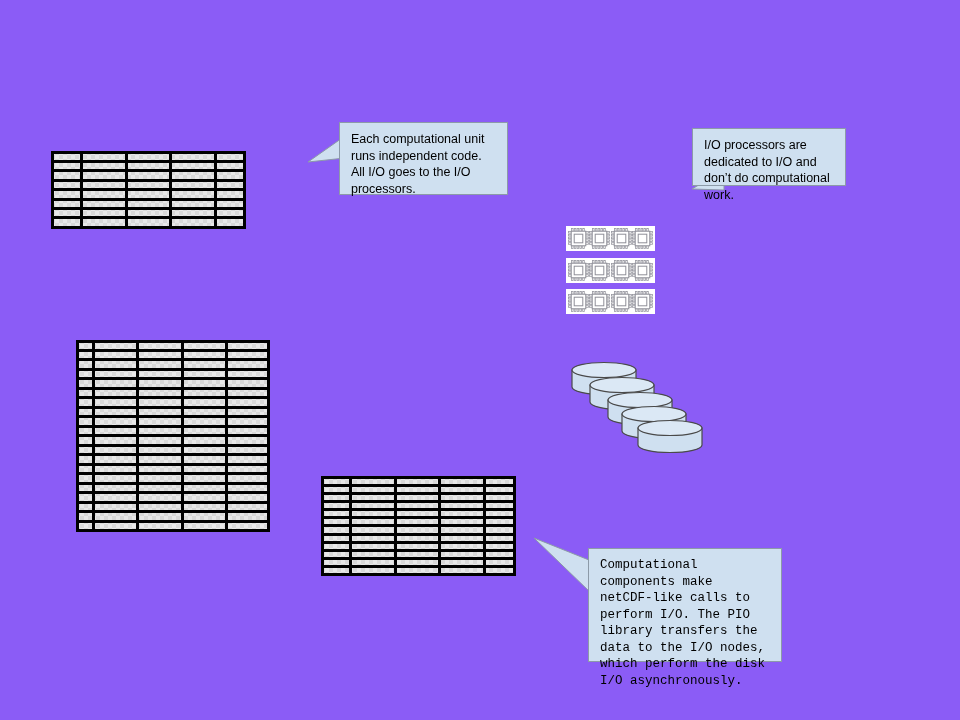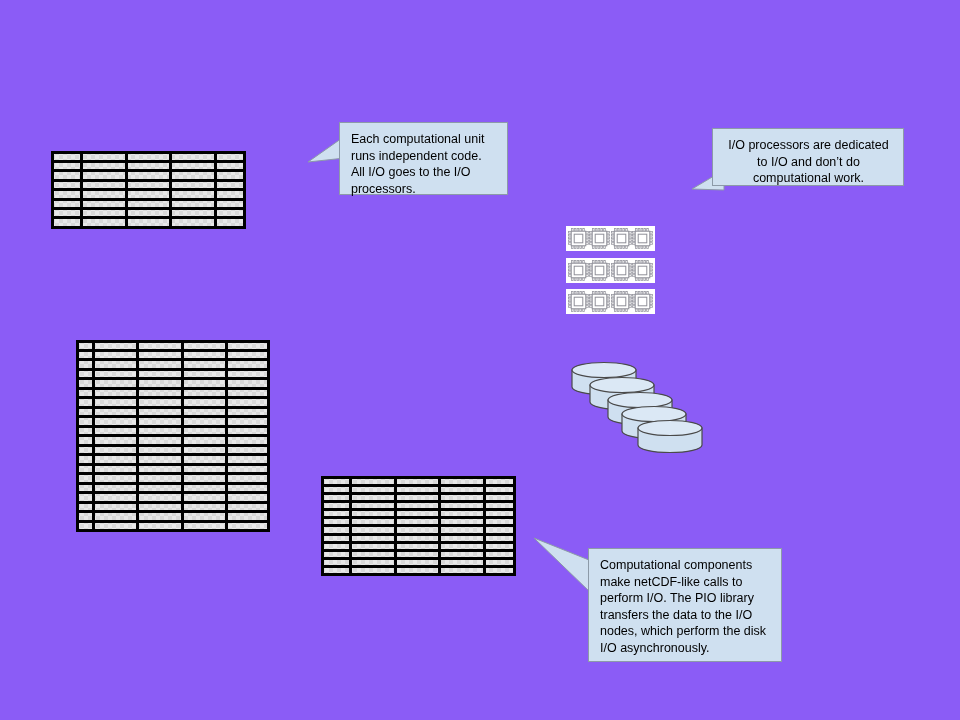--- a/index.html
+++ b/index.html
@@ -540,26 +540,26 @@
   </div>
   <div class="callout" style="left:339px; top:122px; width:169px; height:73px;">
     <span>Each computational unit runs independent code. All I/O goes to the I/O processors.</span>
   </div>
 
   <div class="callout-tail" style="left:690px; top:168px; width:40px; height:30px;">
     <svg width="40" height="30" viewBox="0 0 40 30">
       <polygon points="2,21 34,2 34,22" fill="#cfe0f0" stroke="#8c9aa8" stroke-width="1"></polygon>
     </svg>
   </div>
-  <div class="callout" style="left:712px; top:128px; width:192px; height:58px;text-align:center;">
+  <div class="callout" style="left:692px; top:128px; width:154px; height:58px;">
     <span>I/O processors are dedicated to I/O and don’t do computational work.</span>
   </div>
 
   <div class="callout-tail" style="left:532px; top:536px; width:70px; height:60px;">
     <svg width="70" height="60" viewBox="0 0 70 60">
       <polygon points="2,2 62,26 58,56" fill="#cfe0f0" stroke="#8c9aa8" stroke-width="1"></polygon>
     </svg>
   </div>
-  <div class="callout" style="left:588px; top:548px; width:194px; height:114px;">
+  <div class="callout" style="left:588px; top:548px; width:194px; height:114px;font-family:Liberation Mono, monospace;">
     <span>Computational components make netCDF-like calls to perform I/O. The PIO library transfers the data to the I/O nodes, which perform the disk I/O asynchronously.</span>
   </div>
 
 </div>
 
 </body></html>

